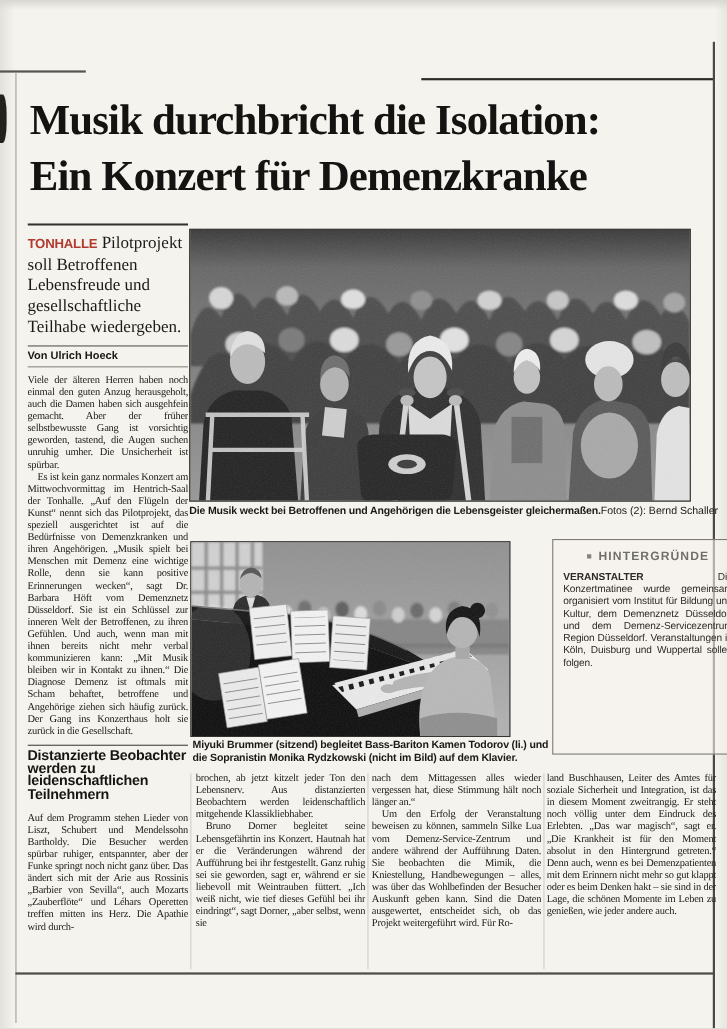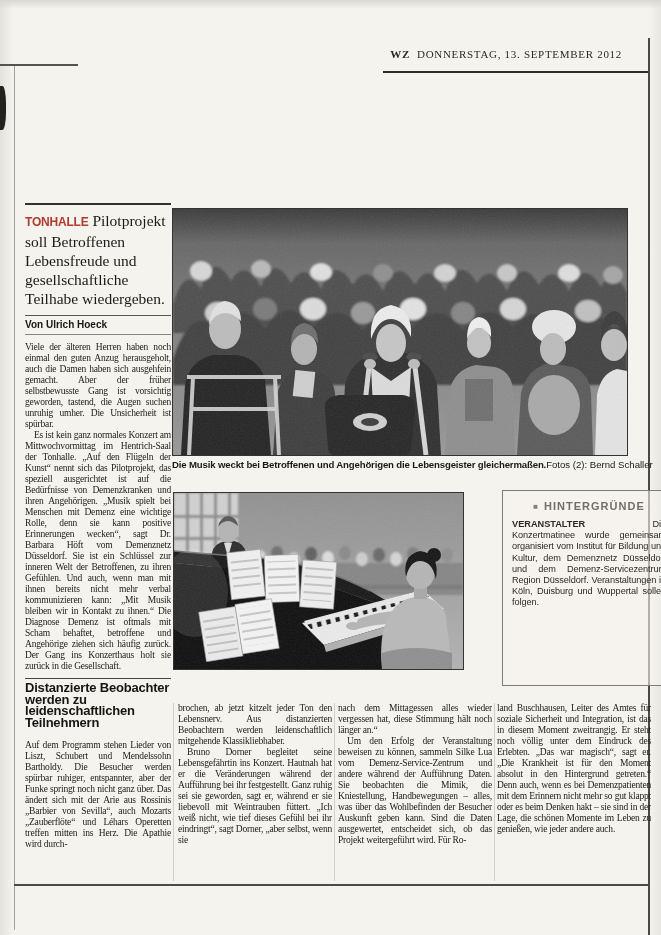--- a/index.html
+++ b/index.html
@@ -79,29 +79,30 @@
   
   .colB{position:absolute;top:703px;width:154px;height:180px;overflow:hidden;}
   .col2{left:178px}.col3{left:338px}.col4{left:497px}
   .colB .body:first-child{margin-top:0;}
 </style>
 </head>
 <body>
 
 <div class="page">
 
-  <div class="masthead">
-    <span class="brand">WZ</span><span>DONNERSTAG, 13. SEPTEMBER 2012</span>
-  </div>
   <div class="masthead-rule"></div>
   <div class="topleft-rule"></div>
   <div class="left-vrule"></div>
   <div class="right-vrule"></div>
   <div class="smudge"></div>
 
+  <h1 class="headline">
+    <span>Musik durchbricht die Isolation:</span><br>
+    <span>Ein Konzert für Demenzkranke</span>
+  </h1>
 
   <div class="col1">
     <div class="col-top-rule"></div>
     <p class="lead"><span class="kicker" style="color:#b23a2e">TONHALLE</span> <span>Pilotprojekt soll Betroffenen Lebensfreude und gesellschaftliche Teilhabe wiedergeben.</span></p>
     <div class="byline-rule"></div>
     <div class="byline">Von Ulrich Hoeck</div>
     <div class="byline-rule thin"></div>
     <p class="body flush">Viele der älteren Herren haben noch einmal den guten Anzug herausgeholt, auch die Damen haben sich ausgehfein gemacht. Aber der früher selbstbewusste Gang ist vorsichtig geworden, tastend, die Augen suchen unruhig umher. Die Unsicherheit ist spürbar.</p>
     <p class="body indent">Es ist kein ganz normales Konzert am Mittwochvormittag im Hentrich-Saal der Tonhalle. „Auf den Flügeln der Kunst“ nennt sich das Pilotprojekt, das speziell ausgerichtet ist auf die Bedürfnisse von Demenzkranken und ihren Angehörigen. „Musik spielt bei Menschen mit Demenz eine wichtige Rolle, denn sie kann positive Erinnerungen wecken“, sagt Dr. Barbara Höft vom Demenznetz Düsseldorf. Sie ist ein Schlüssel zur inneren Welt der Betroffenen, zu ihren Gefühlen. Und auch, wenn man mit ihnen bereits nicht mehr verbal kommunizieren kann: „Mit Musik bleiben wir in Kontakt zu ihnen.“ Die Diagnose Demenz ist oftmals mit Scham behaftet, betroffene und Angehörige ziehen sich häufig zurück. Der Gang ins Konzerthaus holt sie zurück in die Gesellschaft.</p>
     <div class="subhead-rule"></div>
@@ -291,20 +292,21 @@
       <path d="M208,176 Q204,138 218,118 Q230,102 250,104 Q268,108 272,124 L278,176 Z" fill="#b9b9b9"></path>
       <path d="M208,176 L208,160 Q240,150 278,160 L278,176 Z" fill="#8f8f8f"></path>
       <rect x="240" y="92" width="13" height="14" fill="#a8a8a8"></rect>
       <circle cx="246" cy="82" r="14" fill="#b5b5b5"></circle>
       <path d="M232,84 Q228,62 246,58 Q266,60 262,86 Q258,68 246,68 Q236,68 232,84 Z" fill="#141414"></path>
       <circle cx="260" cy="62" r="7" fill="#141414"></circle>
       <rect width="289" height="176" filter="url(#noise2)" opacity=".13"></rect>
     </svg>
   </figure>
 
+  <div class="caption2">Miyuki Brummer (sitzend) begleitet Bass-Bariton Kamen Todorov (li.) und die Sopranistin Monika Rydzkowski (nicht im Bild) auf dem Klavier.</div>
 
   <aside class="sidebar">
     <div class="sidebar-title">
       <span class="sq">■</span><span>HINTERGRÜNDE</span>
     </div>
     <p><b>VERANSTALTER</b> <span>Die Konzertmatinee wurde gemeinsam organisiert vom Institut für Bildung und Kultur, dem Demenznetz Düsseldorf und dem Demenz-Servicezentrum Region Düsseldorf. Veranstaltungen in Köln, Duisburg und Wuppertal sollen folgen.</span></p>
   </aside>
 
   <div class="colB col3">
     <p class="body">nach dem Mittagessen alles wieder vergessen hat, diese Stimmung hält noch länger an.“</p>

